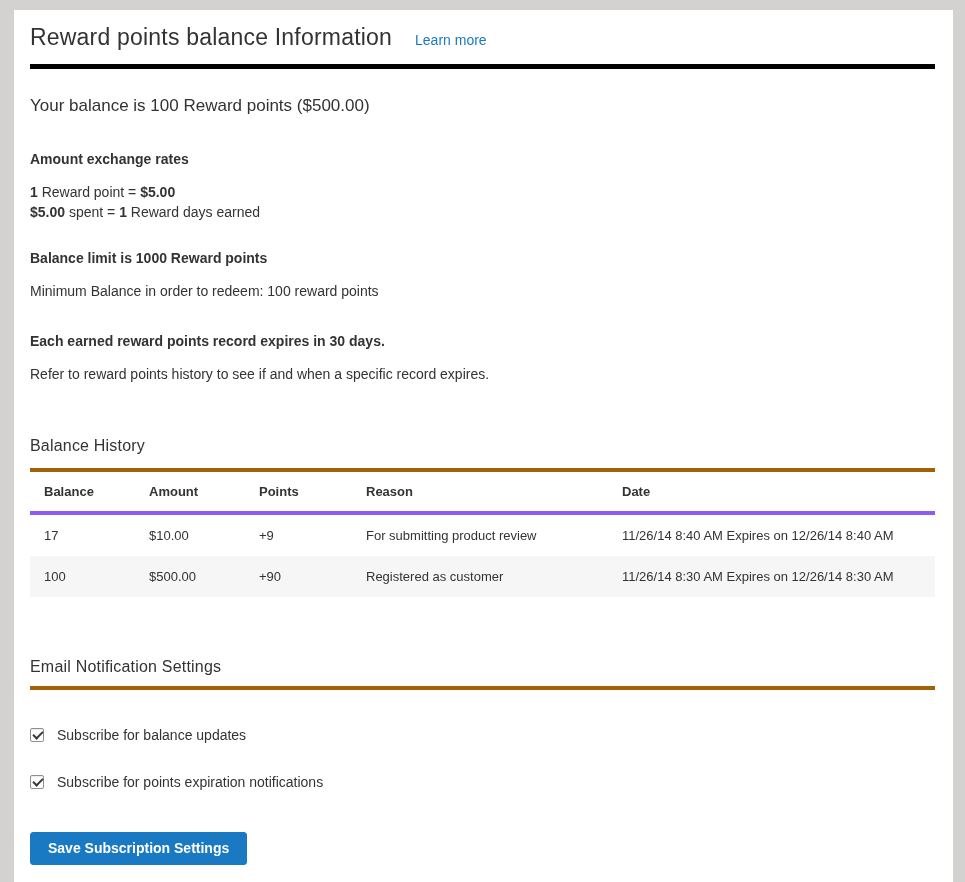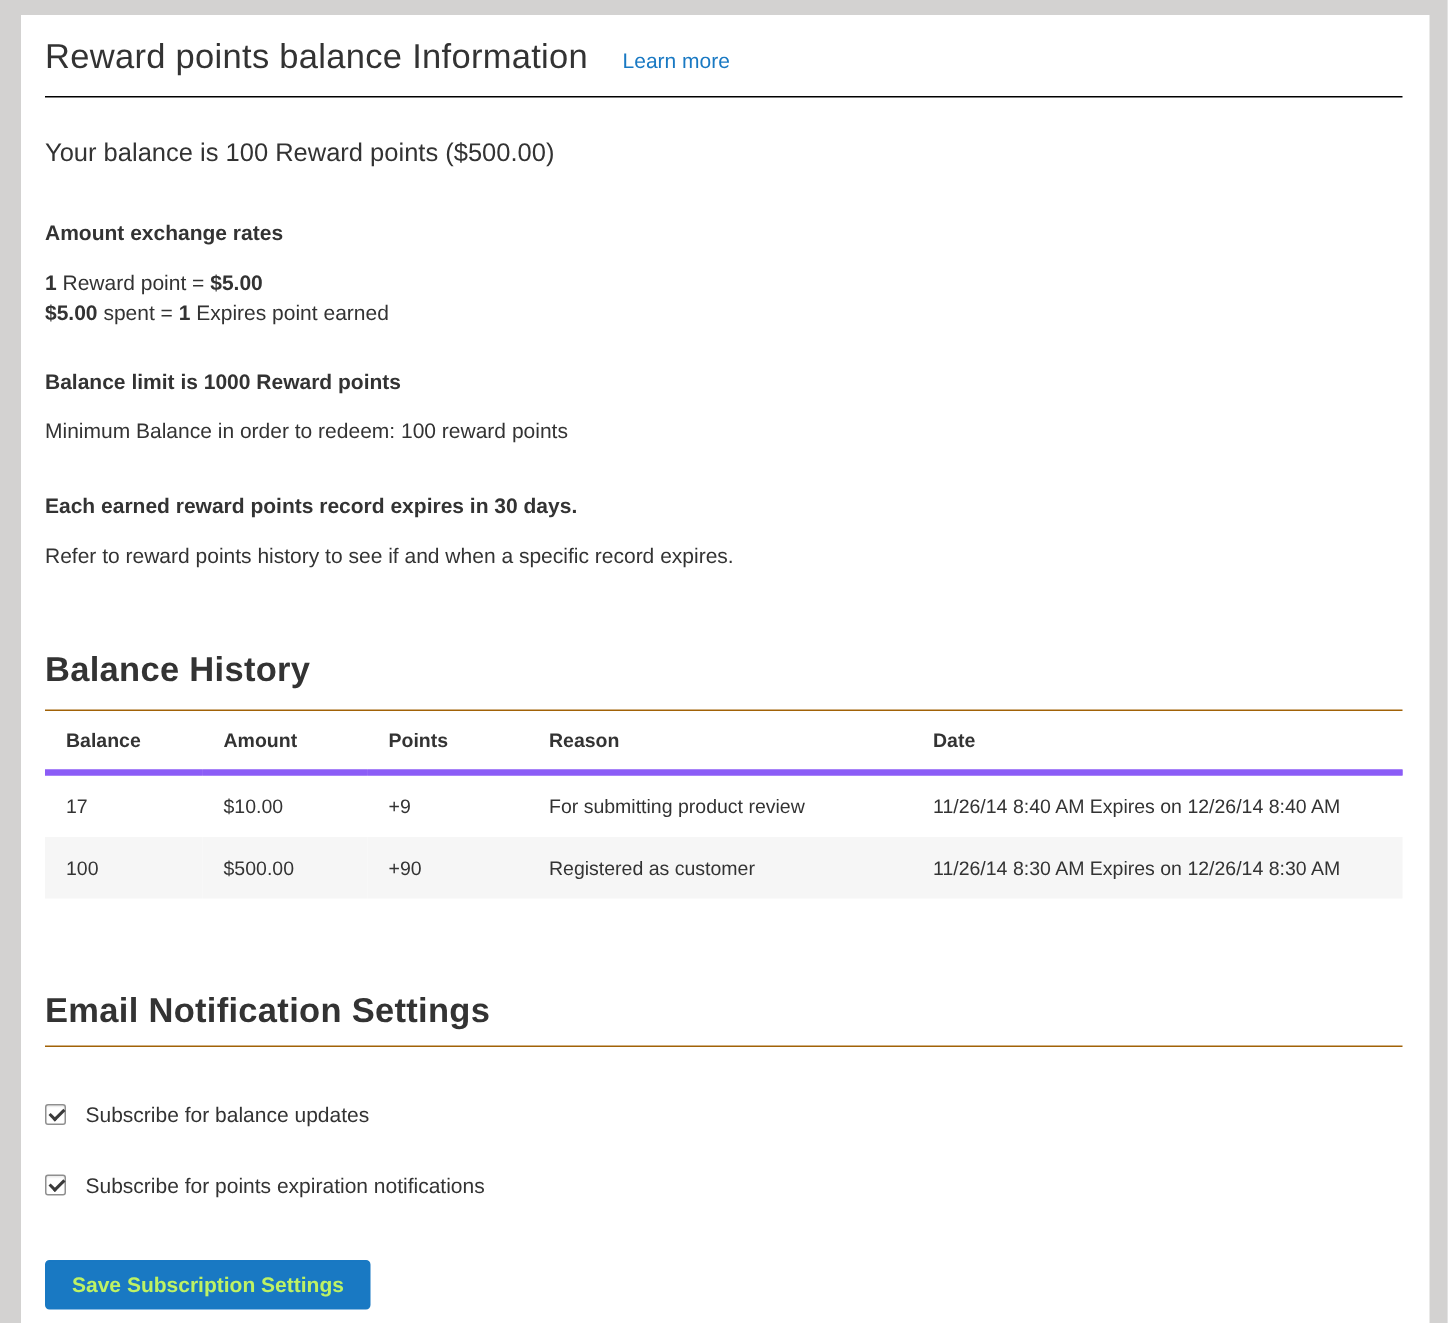--- a/index.html
+++ b/index.html
@@ -22,21 +22,21 @@
     min-height: 861px;
     background: #ffffff;
     padding: 14px 18px 25px 16px;
   }
 
   
   .title-row {
     display: flex;
     align-items: baseline;
     gap: 23px;
-    border-bottom: 1px solid #000000;
+    border-bottom: 5px solid #000000;
     padding-bottom: 13px;
   }
   h1.page-title {
     margin: 0;
     font-size: 23px;
     font-weight: 300;
     color: #333;
     letter-spacing: 0.2px;
   }
   a.learn-more {
@@ -63,25 +63,25 @@
     font-size: 14px;
     line-height: 20px;
   }
   .info-line b { font-weight: 700; }
   #limit-heading  { margin-top: 27px; }
   #expiry-heading { margin-top: 31px; }
 
   
   h2.section-heading {
     margin: 0;
-    font-size: 23px;
-    font-weight: 700;
+    font-size: 16px;
+    font-weight: 400;
     color: #333;
     letter-spacing: 0.2px;
-    border-bottom: 1px solid #a16207;
+    border-bottom: 4px solid #a16207;
     padding-bottom: 13px;
   }
   #history-heading { margin-top: 53px; }
   #email-heading   { margin-top: 61px; padding-bottom: 10px; }
 
   
   table.history-table {
     width: 100%;
     border-collapse: collapse;
     font-size: 13px;
@@ -136,21 +136,21 @@
     border: solid #3a3a3a;
     border-width: 0 2px 2px 0;
     transform: rotate(45deg);
   }
   .checkbox-label { cursor: pointer; }
 
   .save-button {
     display: inline-block;
     margin-top: 42px;
     background: #1979c3;
-    color: #bef264;
+    color: #ffffff;
     border: 1px solid #1979c3;
     border-radius: 3px;
     font-family: "Liberation Sans", "DejaVu Sans", sans-serif;
     font-size: 14px;
     font-weight: 700;
     padding: 7px 17px 8px;
     cursor: pointer;
   }
 </style>
 </head>
@@ -164,21 +164,21 @@
       <h1 class="page-title">Reward points balance Information</h1>
       <a class="learn-more">Learn more</a>
     </div>
 
     
     <p class="balance-summary">Your balance is 100 Reward points ($500.00)</p>
 
     
     <p class="sub-heading" id="exchange-heading">Amount exchange rates</p>
     <p class="info-line"><b>1</b><span> Reward point = </span><b>$5.00</b></p>
-    <p class="info-line"><b>$5.00</b><span> spent = </span><b>1</b><span> Expires point earned</span></p>
+    <p class="info-line"><b>$5.00</b><span> spent = </span><b>1</b><span> Reward days earned</span></p>
 
     
     <p class="sub-heading" id="limit-heading">Balance limit is 1000 Reward points</p>
     <p class="info-line">Minimum Balance in order to redeem: 100 reward points</p>
 
     
     <p class="sub-heading" id="expiry-heading">Each earned reward points record expires in 30 days.</p>
     <p class="info-line">Refer to reward points history to see if and when a specific record expires.</p>
 
     

